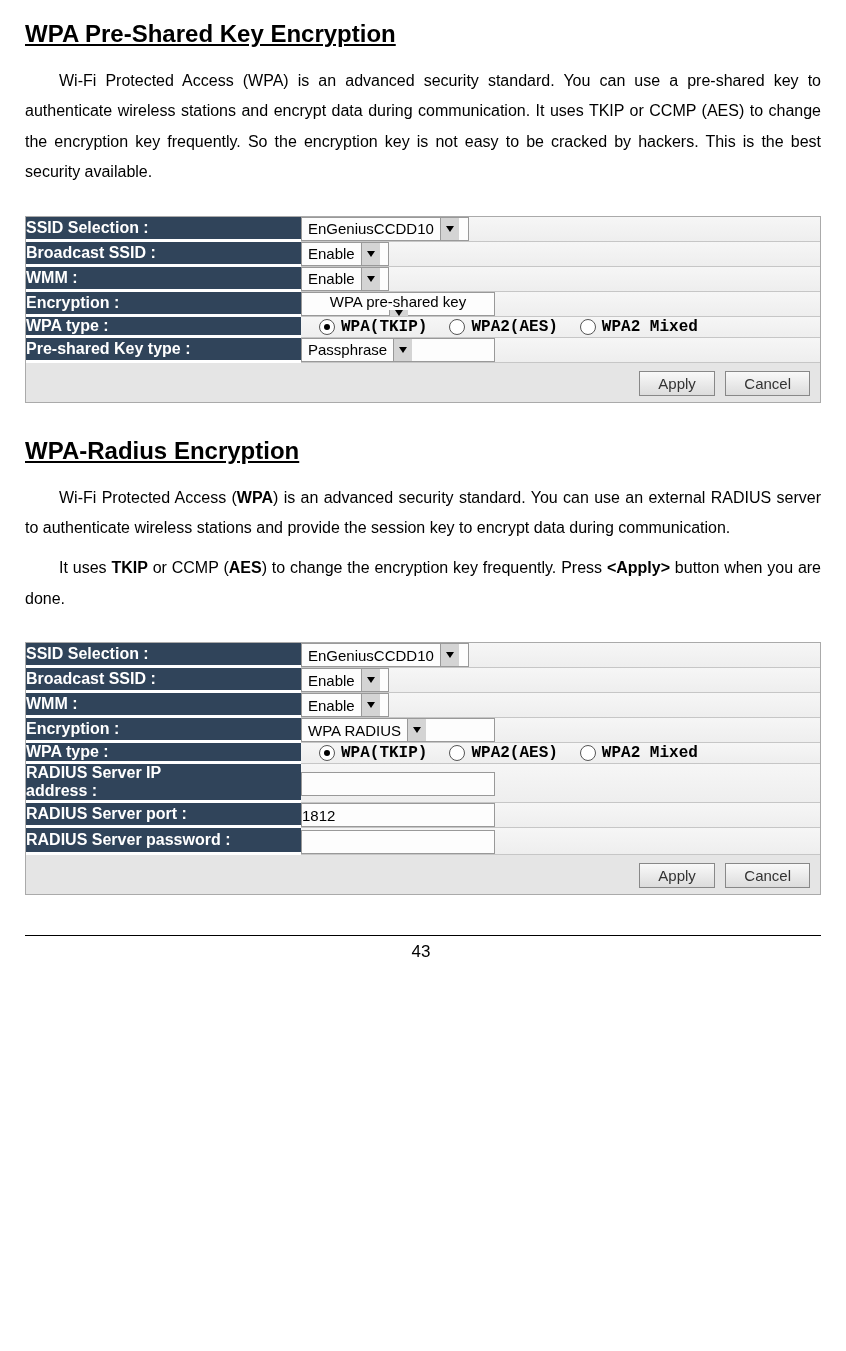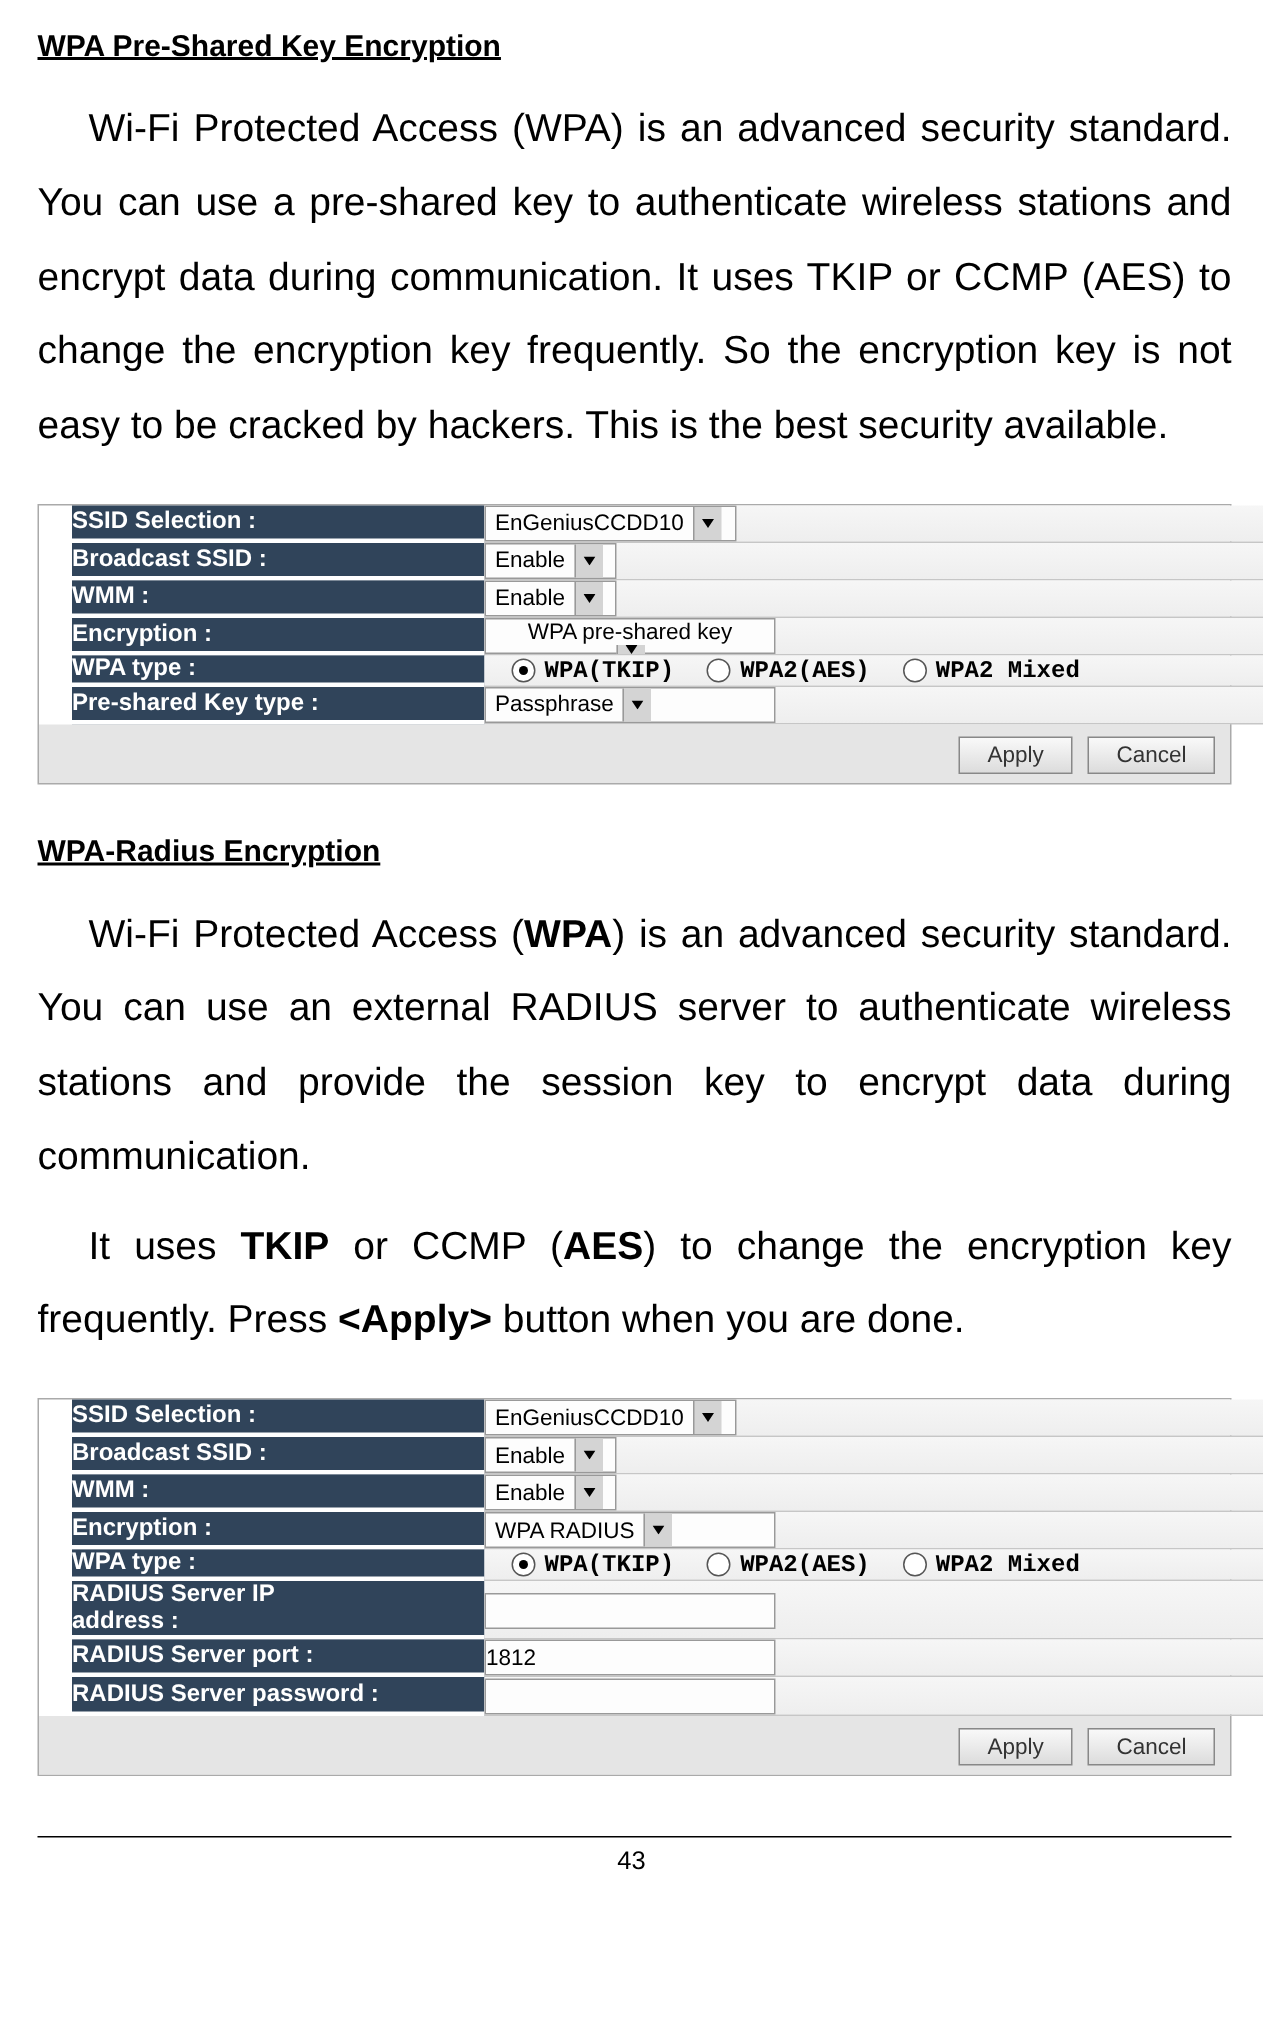--- a/index.html
+++ b/index.html
@@ -5,41 +5,40 @@
   body {
     font-family: Arial, Helvetica, sans-serif;
     background: #fff;
     margin: 0;
     padding: 20px 25px;
     width: 846px;
     box-sizing: border-box;
     color: #000;
   }
   h2 {
-    font-size: 20px;
+    font-size: 24px;
     text-decoration: underline;
     font-weight: bold;
     margin: 0 0 18px 0;
   }
   .para {
-    font-size: 26px;
+    font-size: 16px;
     line-height: 1.9;
     text-align: justify;
     margin: 0 0 28px 0;
   }
   .indent { text-indent: 34px; }
   .panel {
     border: 1px solid #aaa;
     margin: 0 0 34px 0;
   }
   .panel table {
     border-collapse: separate;
     border-spacing: 0;
     width: 100%;
-    margin-left: 22px;
   }
   .panel td {
     padding: 0;
     vertical-align: middle;
   }
   .lbl-cell {
     width: 275px;
     background: #30445a;
     color: #fff;
     font-weight: bold;

